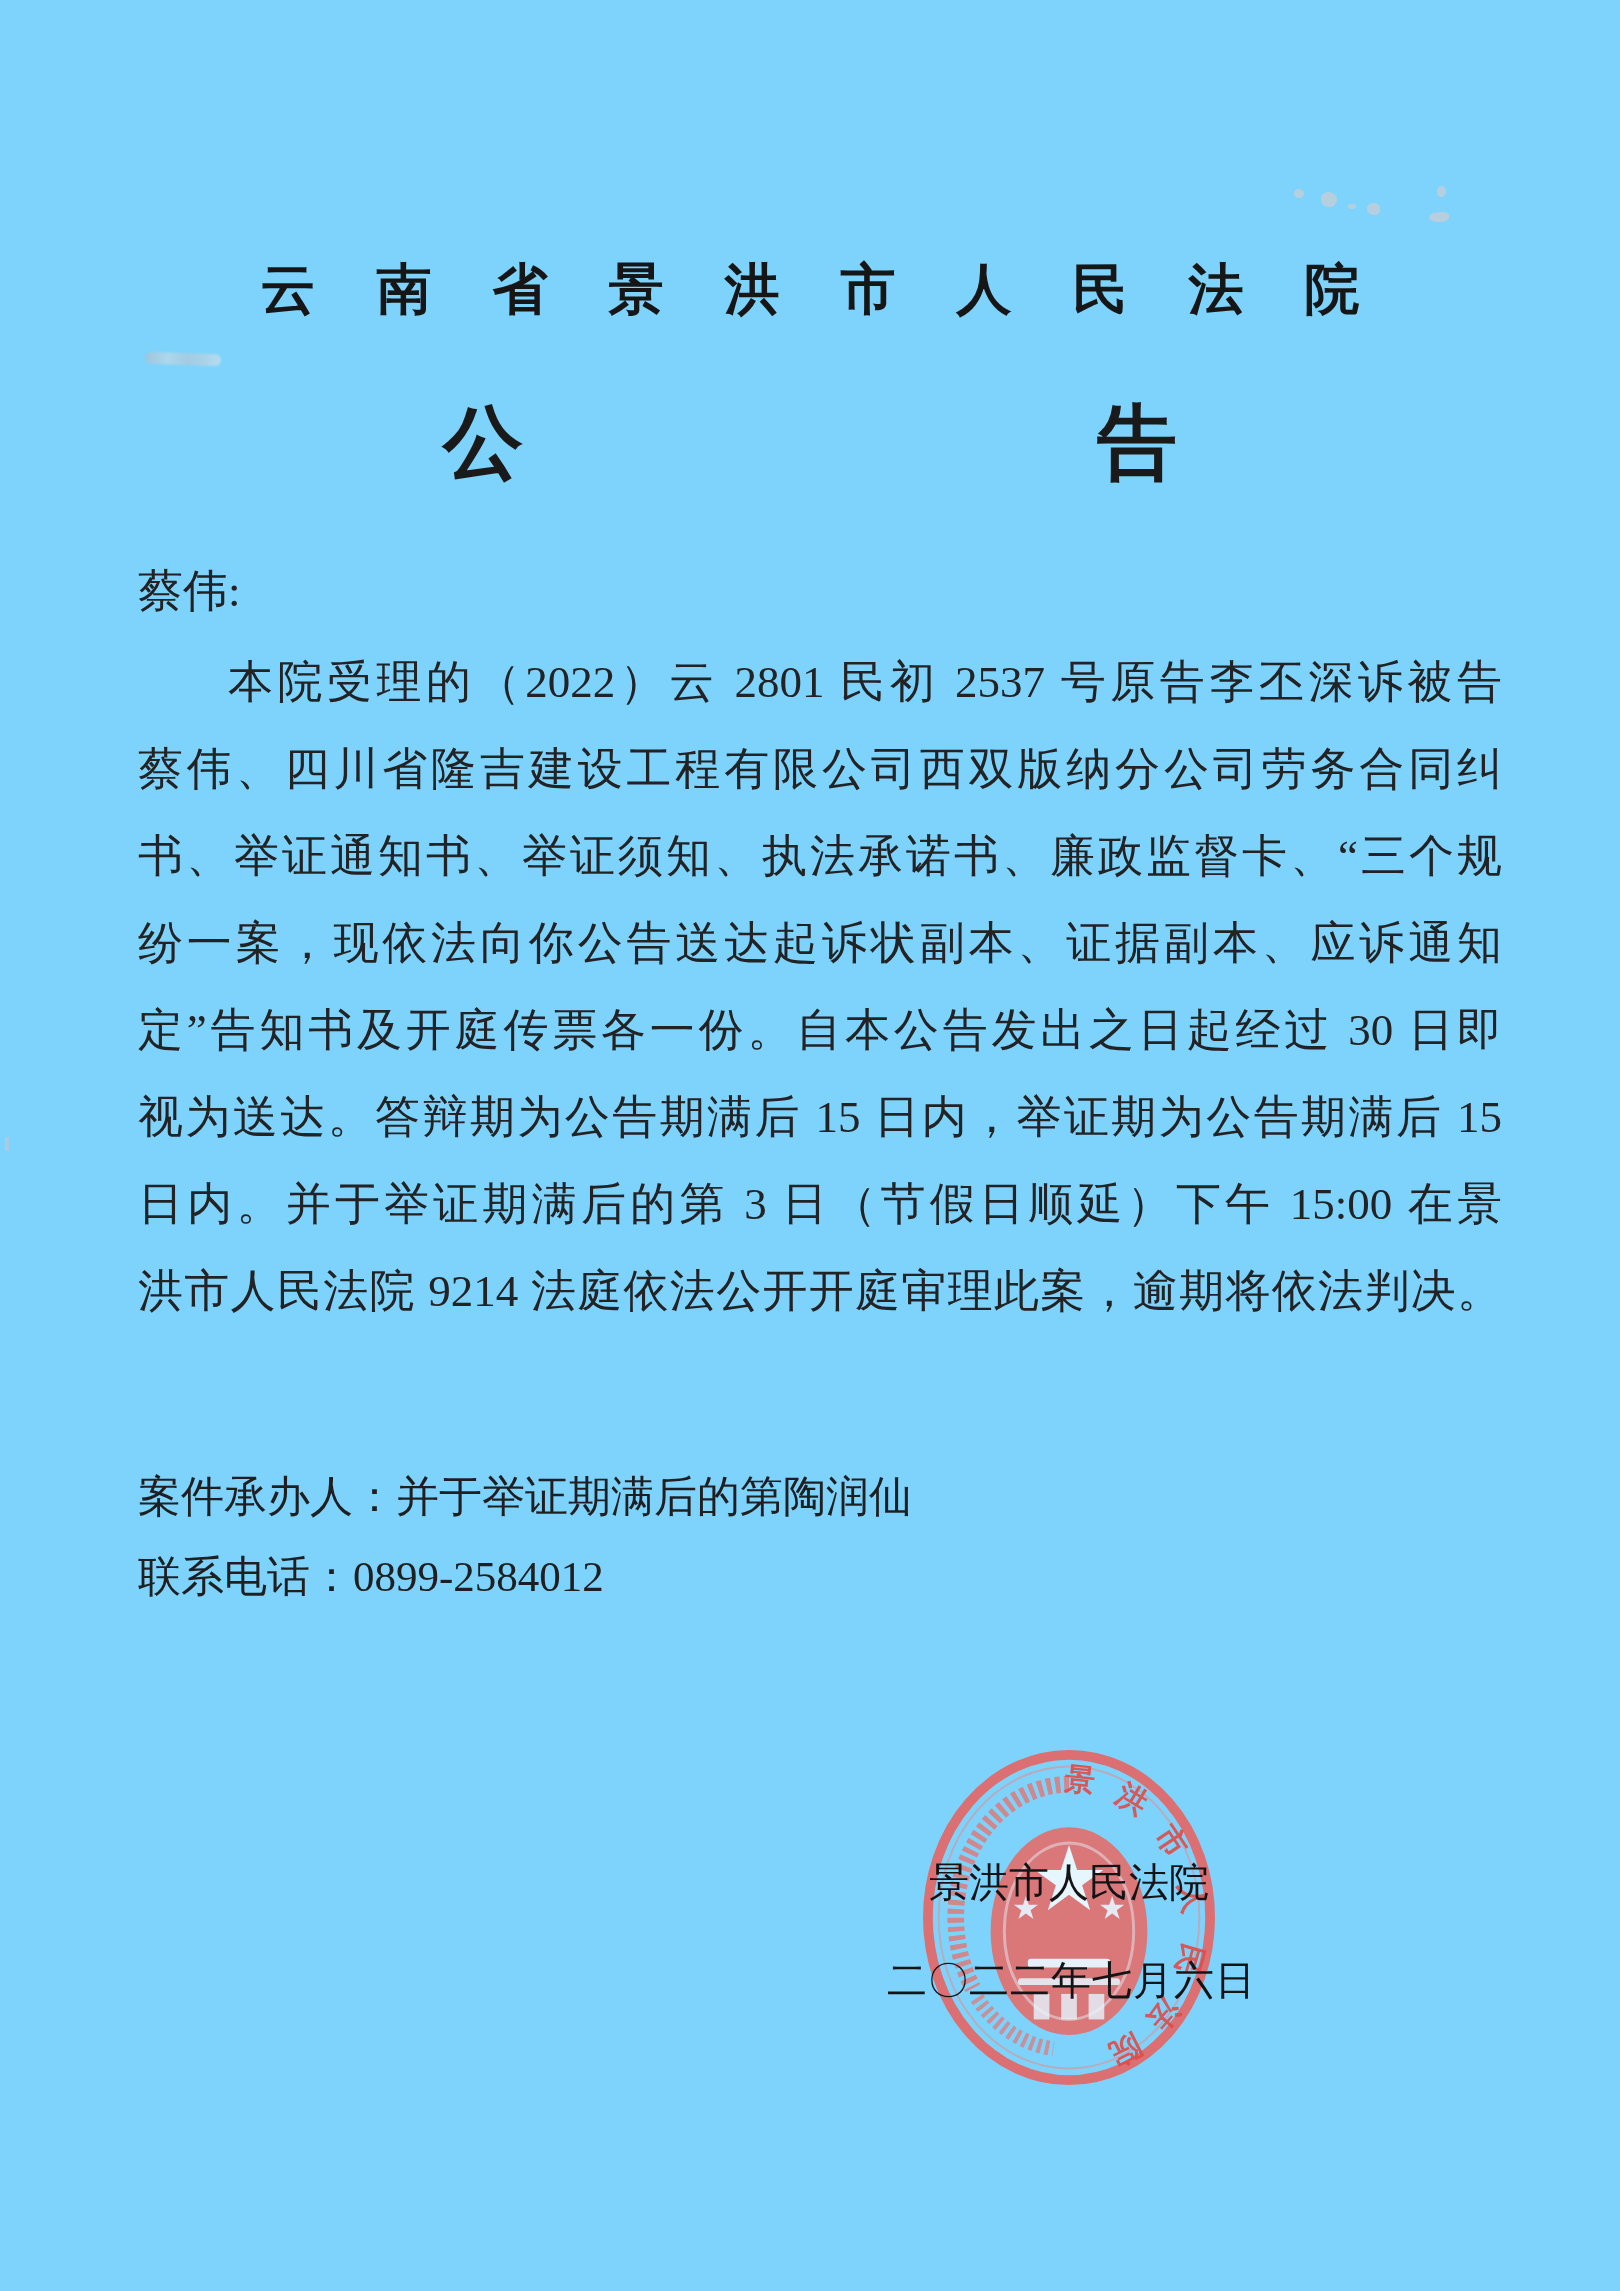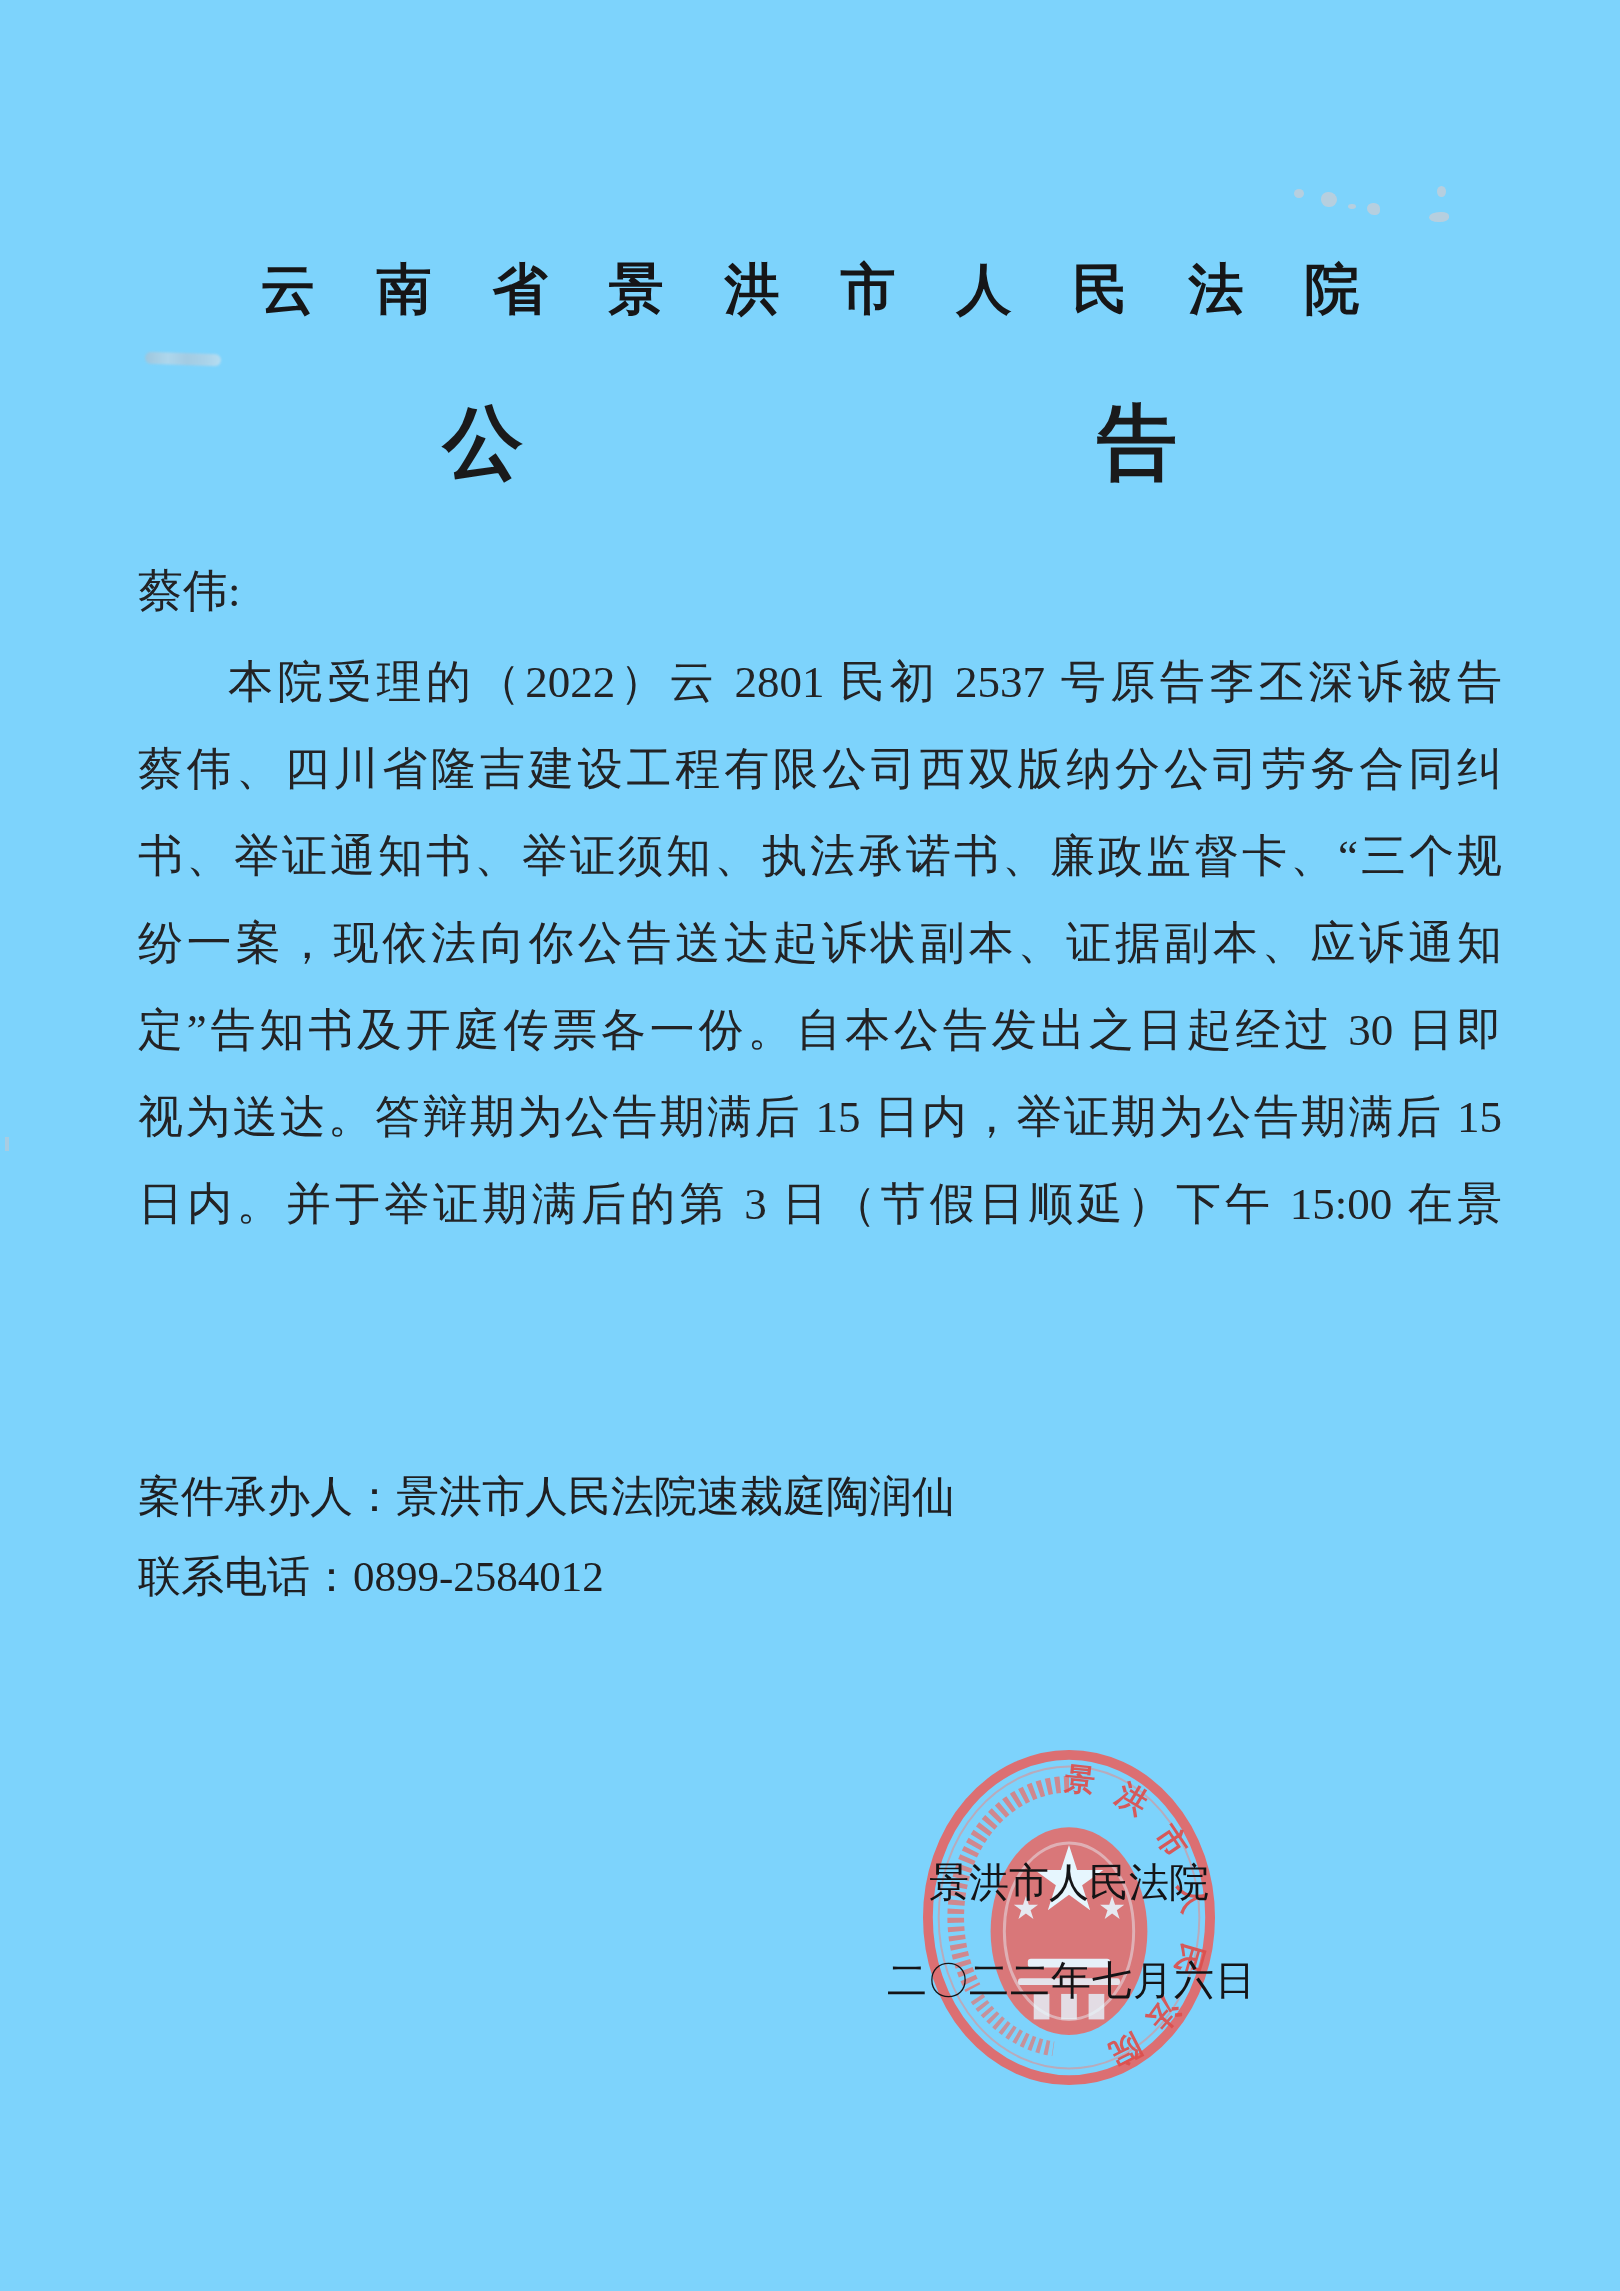--- a/index.html
+++ b/index.html
@@ -140,25 +140,26 @@
   <div class="addressee">蔡伟:</div>
 
   <div class="body-block">
     <div class="body-line indent">本院受理的（2022）云 2801 民初 2537 号原告李丕深诉被告</div>
     <div class="body-line">蔡伟、四川省隆吉建设工程有限公司西双版纳分公司劳务合同纠</div>
     <div class="body-line">书、举证通知书、举证须知、执法承诺书、廉政监督卡、“三个规</div>
     <div class="body-line">纷一案，现依法向你公告送达起诉状副本、证据副本、应诉通知</div>
     <div class="body-line">定”告知书及开庭传票各一份。自本公告发出之日起经过 30 日即</div>
     <div class="body-line">视为送达。答辩期为公告期满后 15 日内，举证期为公告期满后 15</div>
     <div class="body-line">日内。并于举证期满后的第 3 日（节假日顺延）下午 15:00 在景</div>
+    <div class="body-line">洪市人民法院 9214 法庭依法公开开庭审理此案，逾期将依法判决。</div>
   </div>
 
   <div class="contact-block">
     <div class="contact-row">
-      <span>案件承办人：</span><span>景洪市人民法院速裁庭</span><span class="handler-name">陶润仙</span>
+      <span>案件承办人：</span><span>并于举证期满后的第</span><span class="handler-name">陶润仙</span>
     </div>
     <div class="contact-row">
       <span>联系电话：</span><span>0899-2584012</span>
     </div>
   </div>
 
   <div class="seal-wrap">
     <svg class="seal-svg" width="306" height="341" viewBox="0 0 312 348">
 
       <ellipse cx="156" cy="174" rx="144" ry="166" fill="none" stroke="#ef5b55" stroke-width="10" opacity="0.9"></ellipse>

